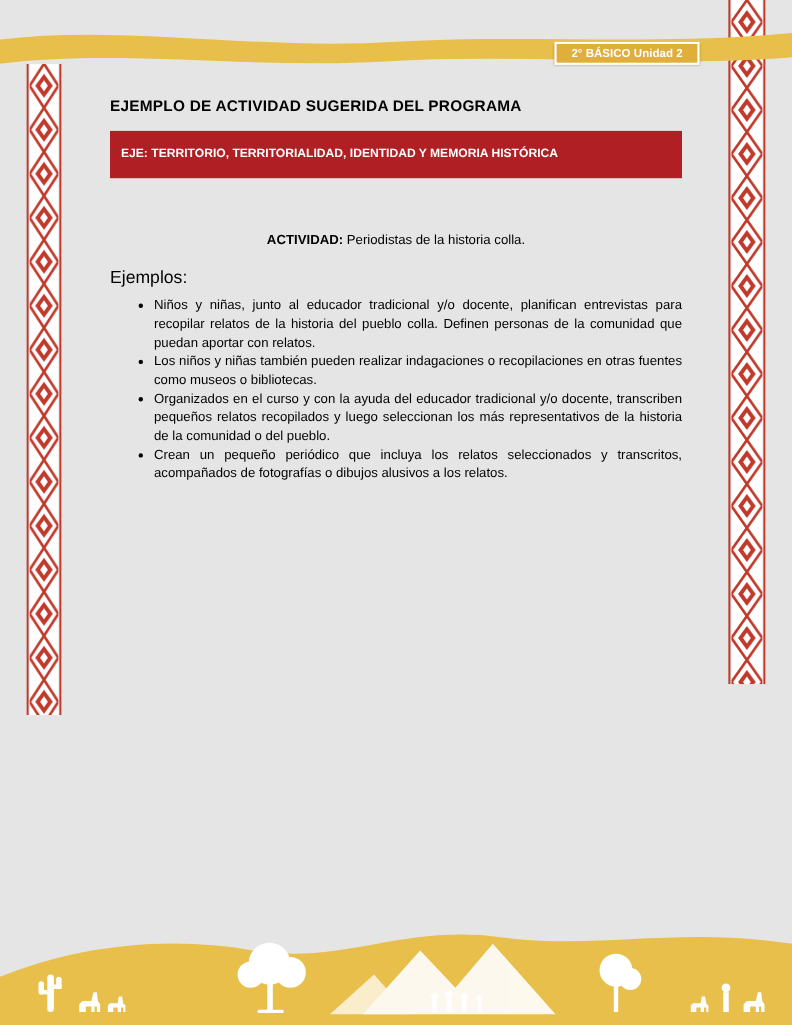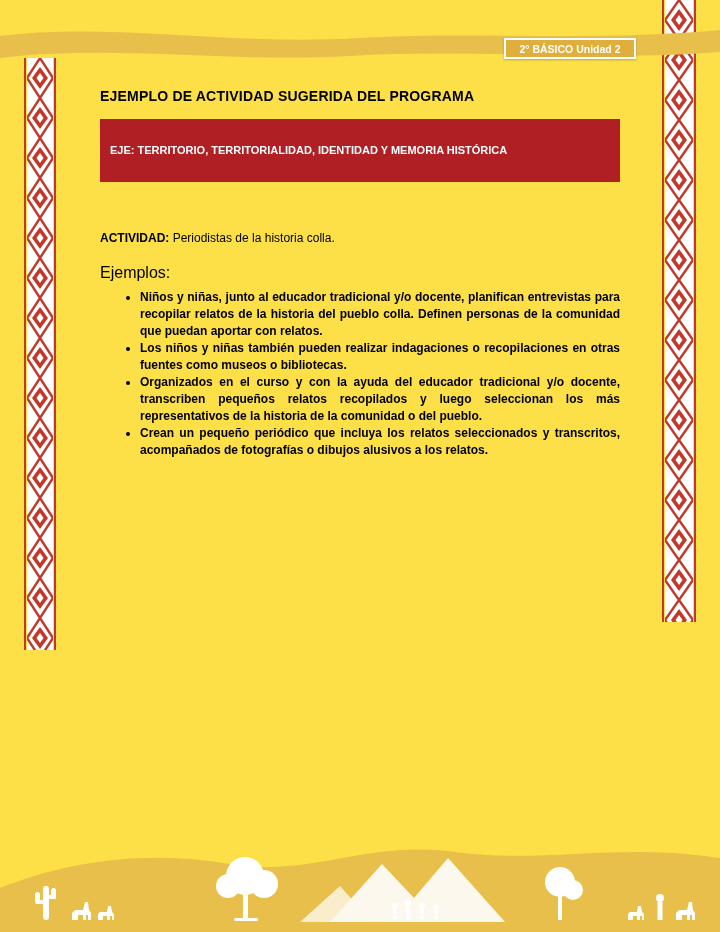--- a/index.html
+++ b/index.html
@@ -1,20 +1,20 @@
 <!DOCTYPE html>
 <html><head>
 <meta charset="utf-8">
 <style>
   * { margin:0; padding:0; box-sizing:border-box; }
   html,body { background:#ffffff; }
   body { font-family:"Liberation Sans", sans-serif; color:#000; }
   .page {
     position:relative; width:720px; height:932px;
-    background:#fde047; overflow:hidden; margin:0 auto;
+    background:#e5e5e5; overflow:hidden; margin:0 auto;
   }
   
   .top-band { position:absolute; left:0; top:0; width:720px; height:72px; }
   
   .unit-badge {
     position:absolute; left:504px; top:38px; width:132px; height:21px;
     background:#dfae3b; border:2px solid #ffffff;
     color:#ffffff; font-size:10.5px; font-weight:bold;
     display:flex; align-items:center; justify-content:center;
     box-shadow:0 1px 2px rgba(0,0,0,.25);
@@ -25,31 +25,31 @@
   .strip.right { left:662px; top:0;    width:34px; height:622px; }
   
   .content { position:absolute; left:100px; top:88px; width:520px; }
   .page-title {
     font-size:14px; font-weight:bold; text-align:left;
     letter-spacing:.2px; color:#000;
   }
   .eje-banner {
     margin-top:15px; background:#b01f24; color:#ffffff;
     font-weight:bold; font-size:11px; line-height:15px;
-    padding:24px 10px; min-height:31px;
+    padding:14px 10px; min-height:31px;
   }
-  .activity-line { margin-top:49px; font-size:12px; }
+  .activity-line { margin-top:49px; font-size:12px;text-align:center; }
   .activity-line .lbl { font-weight:bold; }
   .examples-label { margin-top:19px; font-size:16px; }
   .bullet-list {
     margin:7px 0 0 22px; padding-left:18px;
     font-size:12px; line-height:17px; text-align:justify;
     list-style-type:disc;
   }
-  .bullet-list li { margin:0;font-weight:bold; }
+  .bullet-list li { margin:0; }
   
   .footer-band { position:absolute; left:0; bottom:0; width:720px; height:108px; }
 </style>
 </head>
 <body>
 
 <div class="page">
 
   <svg class="strip right" viewBox="0 0 34 622" preserveAspectRatio="none">
     <defs>

